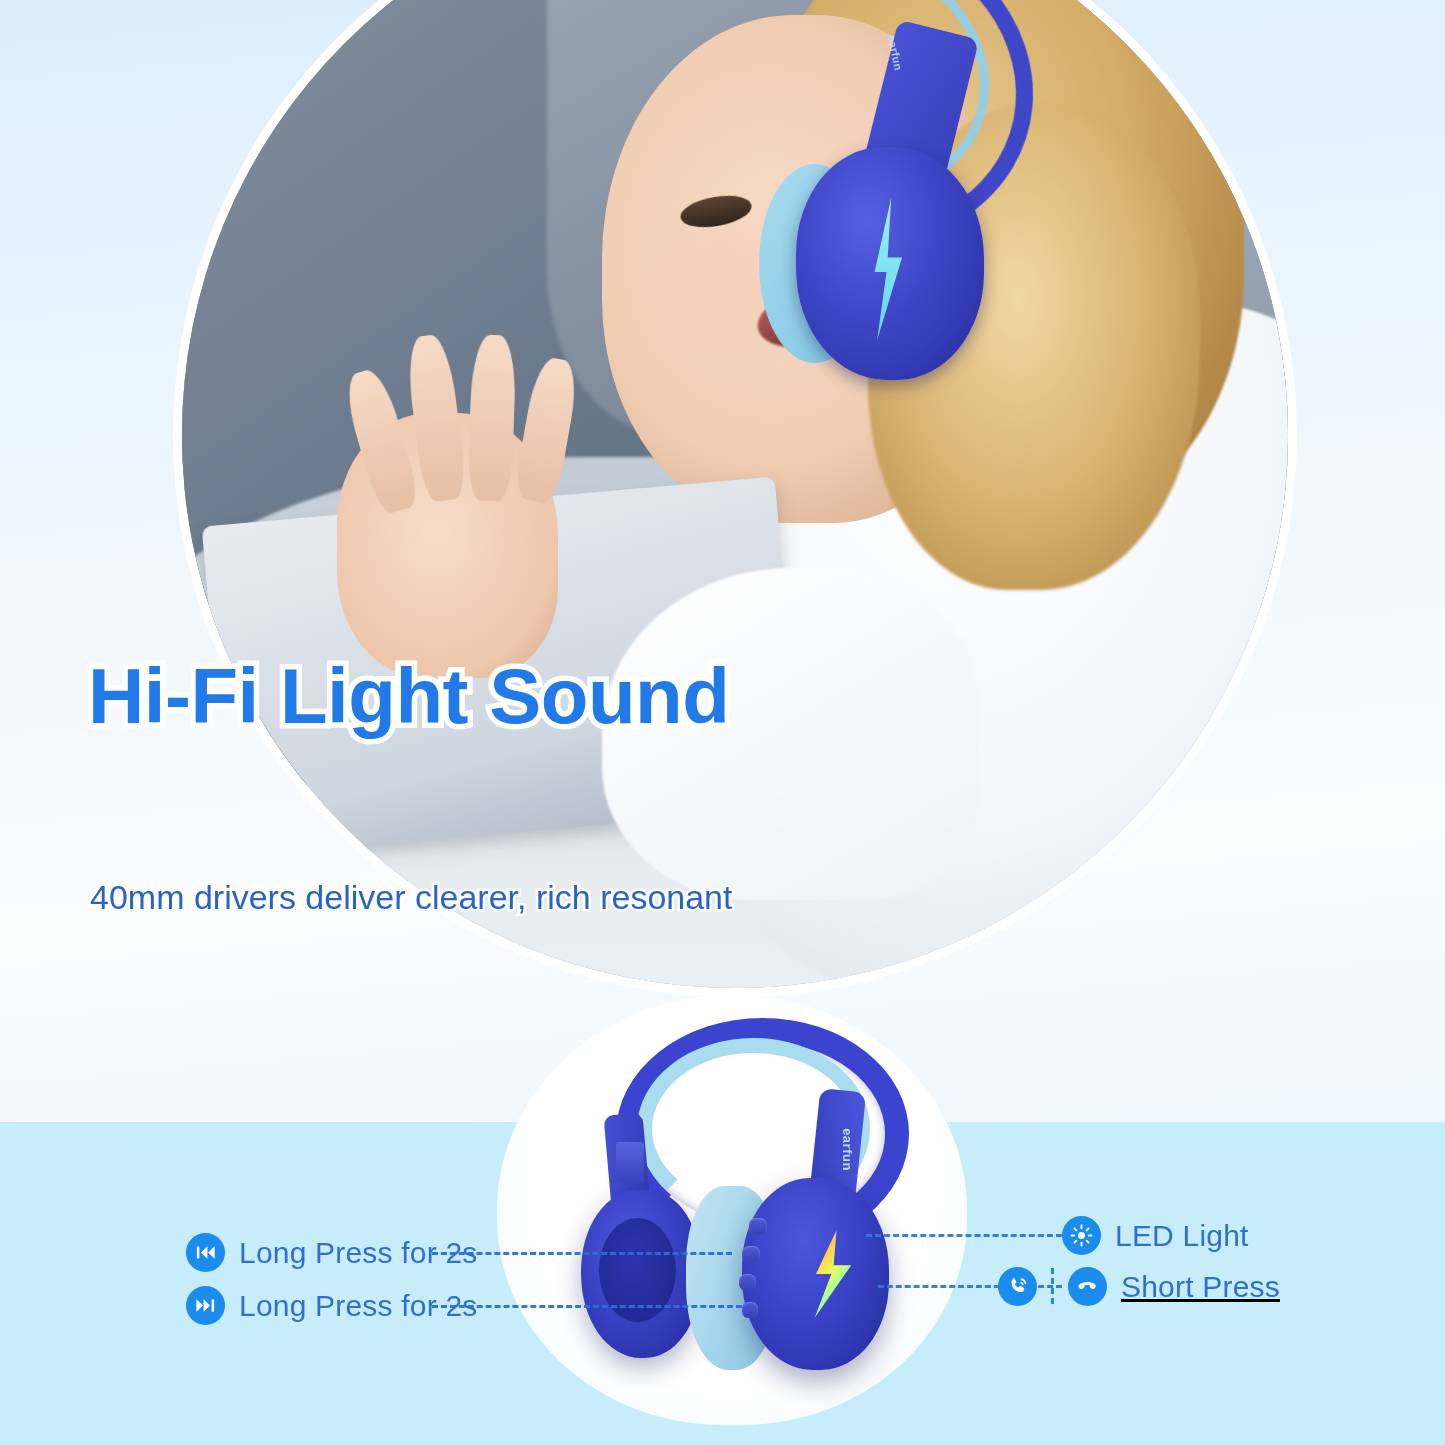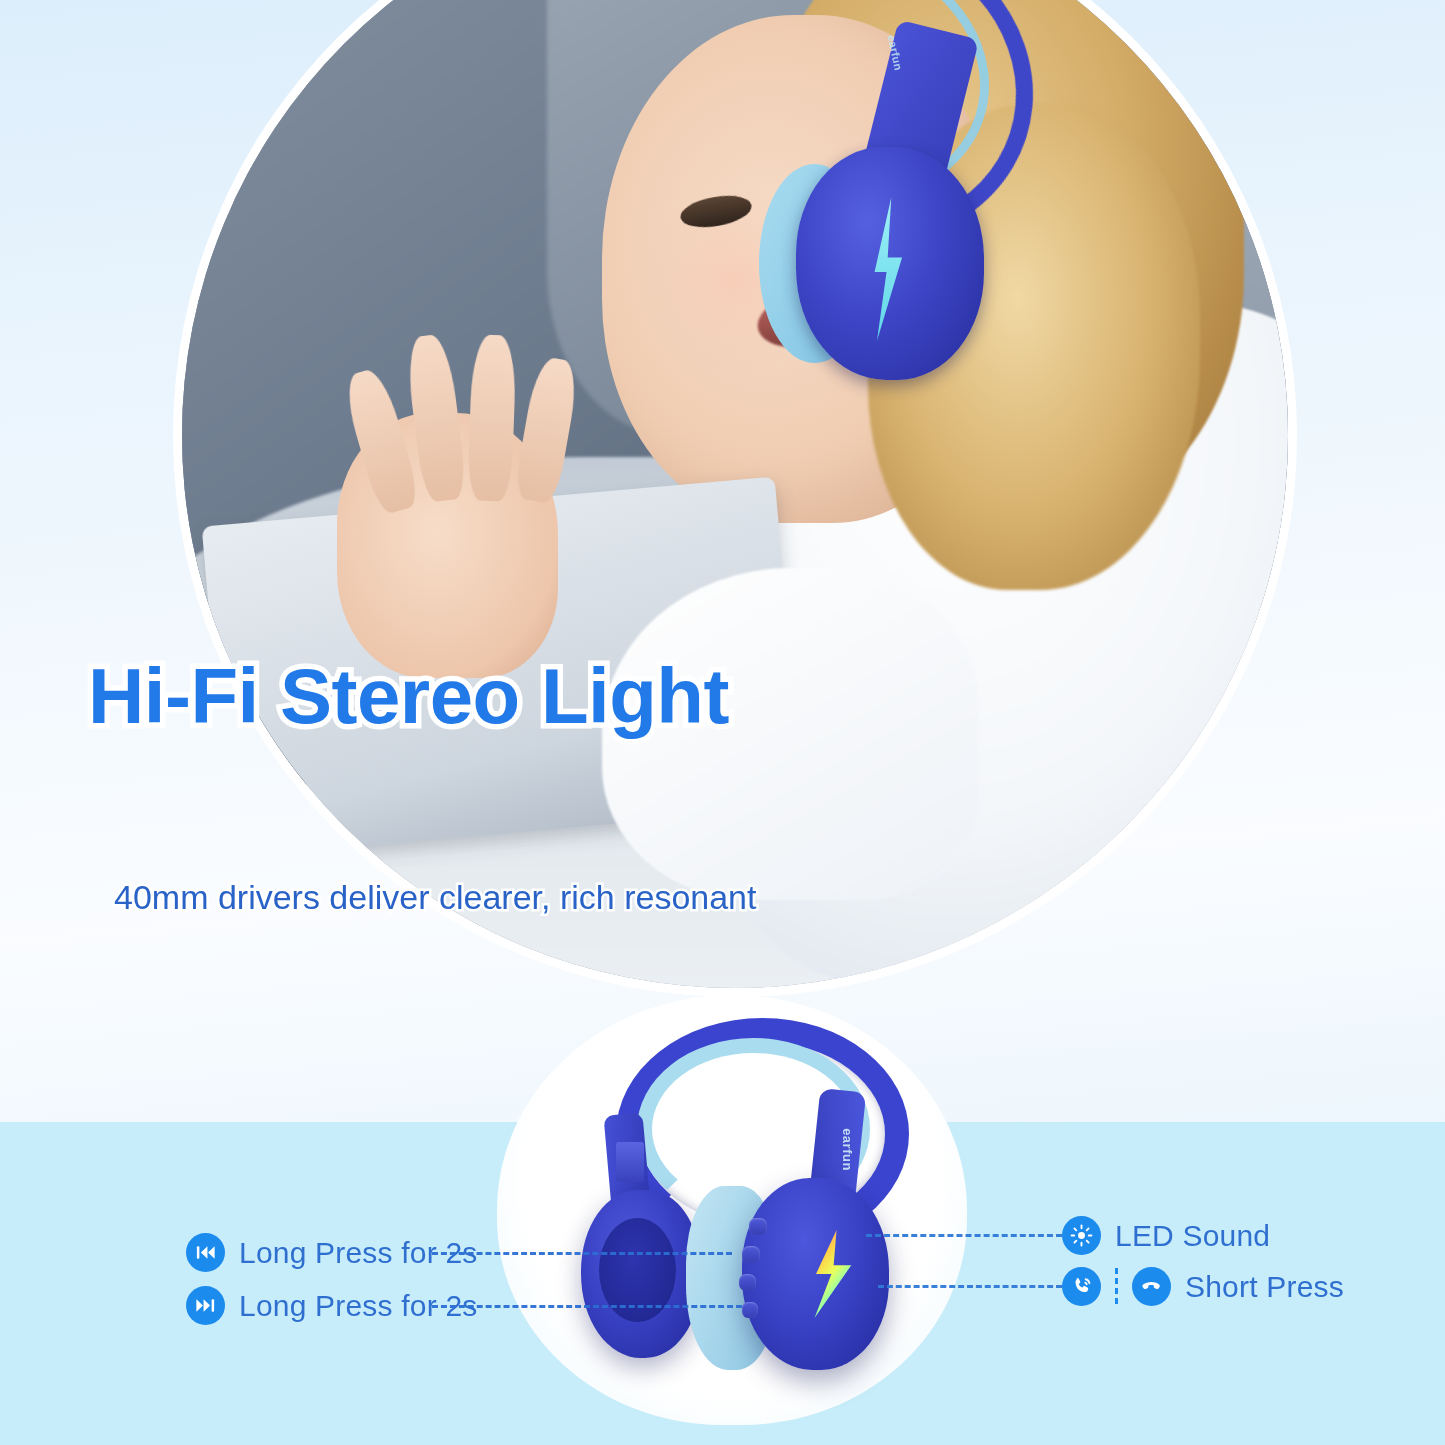--- a/index.html
+++ b/index.html
@@ -110,21 +110,21 @@
     color:#2279e8;letter-spacing:-.5px;
     -webkit-text-stroke:11px #ffffff;paint-order:stroke fill;
     text-shadow:0 0 2px rgba(255,255,255,.9);
   }
   .headline span{display:block;}
 
   .subline{
     position:absolute;left:90px;top:873px;width:820px;
     font-size:34px;line-height:1.42;font-weight:400;
     color:#2a63c8;
-    -webkit-text-stroke:5px rgba(255,255,255,.92);paint-order:stroke fill;margin-left:24px;
+    -webkit-text-stroke:5px rgba(255,255,255,.92);paint-order:stroke fill;
   }
   .subline span{display:block;}
 
   
   .prod-circle{
     position:absolute;left:497px;top:995px;width:470px;height:430px;
     border-radius:50% 50% 48% 48%;
     background:radial-gradient(ellipse at 50% 42%,#ffffff 0%,#ffffff 62%,#f4fbfe 82%,rgba(255,255,255,0) 100%);
   }
   .prod{
@@ -221,21 +221,21 @@
     <div class="tablet"></div>
     <div class="girl-arm"></div>
     <div class="girl-hand"></div>
     <div class="finger" style="left:16%;top:44%;width:4%;height:13%;transform:rotate(-16deg);"></div>
     <div class="finger" style="left:21%;top:41%;width:4%;height:15%;transform:rotate(-7deg);"></div>
     <div class="finger" style="left:26%;top:41%;width:4%;height:15%;transform:rotate(2deg);"></div>
     <div class="finger" style="left:31%;top:43%;width:4%;height:13%;transform:rotate(10deg);"></div>
   </div>
 
   <div class="headline">
-    <span>Hi-Fi Stereo Light</span>
+    <span>Hi-Fi Light Sound</span>
   </div>
 
   <div class="subline">
     <span>40mm drivers deliver clearer,   rich resonant</span>
   </div>
 
   <div class="prod-circle"></div>
 
   <div class="prod">
     <div class="p-band"></div>
@@ -290,24 +290,24 @@
         <line x1="12" y1="1.6" x2="12" y2="4.4"></line>
         <line x1="12" y1="19.6" x2="12" y2="22.4"></line>
         <line x1="1.6" y1="12" x2="4.4" y2="12"></line>
         <line x1="19.6" y1="12" x2="22.4" y2="12"></line>
         <line x1="4.6" y1="4.6" x2="6.6" y2="6.6"></line>
         <line x1="17.4" y1="17.4" x2="19.4" y2="19.4"></line>
         <line x1="19.4" y1="4.6" x2="17.4" y2="6.6"></line>
         <line x1="6.6" y1="17.4" x2="4.6" y2="19.4"></line>
       </svg>
     </span>
-    <span class="c-label">LED Sound</span>
-  </div>
-
-  <div class="callout" style="left:1062px;top:1267px;">
+    <span class="c-label">LED Light</span>
+  </div>
+
+  <div class="callout" style="left:998px;top:1267px;text-decoration:underline;">
     <span class="c-icon">
       <svg width="23" height="23" viewBox="0 0 24 24" fill="#ffffff">
         <path d="M7.2 3.3c.7-.3 1.5 0 1.9.7l1.4 2.5c.4.7.2 1.5-.4 2l-1 .8c.7 1.7 2.1 3.1 3.8 3.8l.8-1c.5-.6 1.3-.8 2-.4l2.5 1.4c.7.4 1 1.2.7 1.9l-.7 1.7c-.3.7-1 1.1-1.8 1.1C9.9 17.8 6.2 14.1 5.7 7c0-.8.4-1.5 1.1-1.8z"></path>
         <path d="M15.4 4.2a1 1 0 0 1 1.2-.7 6.4 6.4 0 0 1 4.6 4.6 1 1 0 1 1-1.9.5 4.4 4.4 0 0 0-3.2-3.2 1 1 0 0 1-.7-1.2z" opacity=".95"></path>
         <path d="M15 7.8a1 1 0 0 1 1.2-.7 3 3 0 0 1 2.1 2.1 1 1 0 1 1-1.9.5 1 1 0 0 0-.7-.7 1 1 0 0 1-.7-1.2z" opacity=".95"></path>
       </svg>
     </span>
     <span class="dotted-div"></span>
     <span class="c-icon">
       <svg width="23" height="23" viewBox="0 0 24 24" fill="#ffffff">

